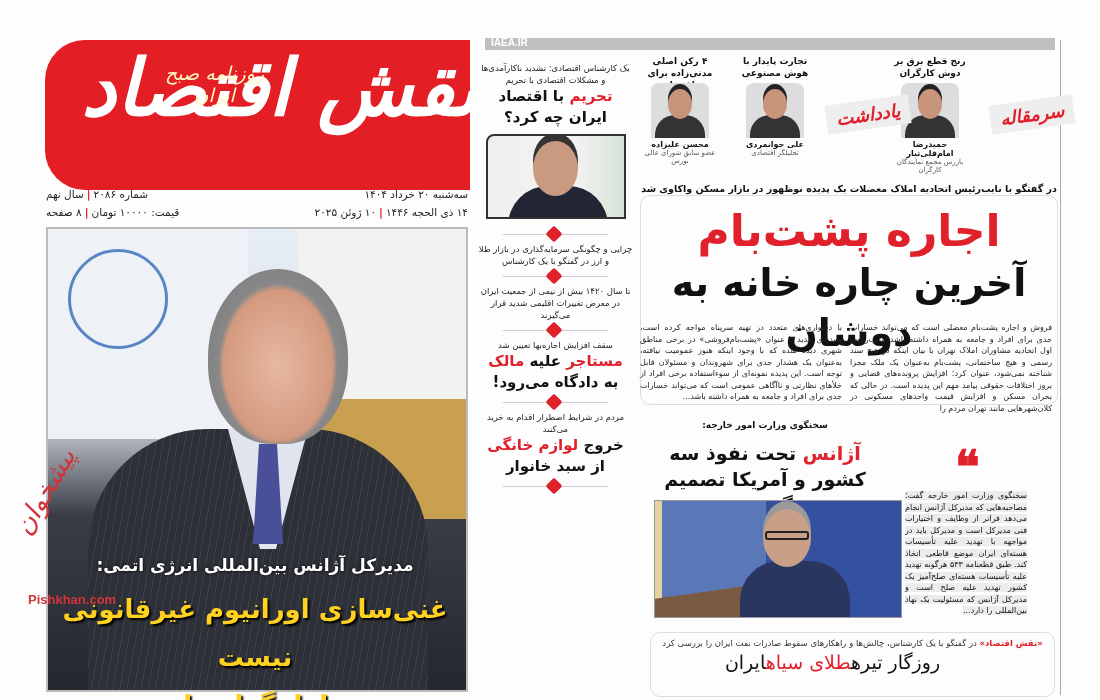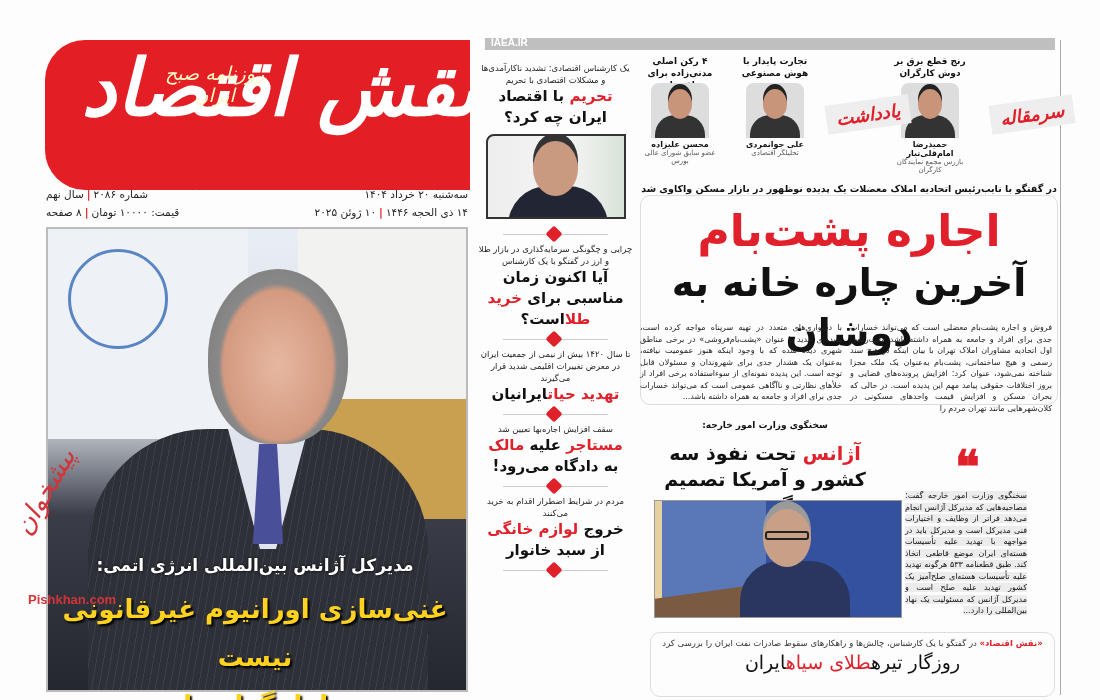--- a/index.html
+++ b/index.html
@@ -74,21 +74,21 @@
   .photo2 .glasses { position: absolute; left: 110px; top: 30px; width: 44px; height: 9px; border: 2px solid #222; border-radius: 3px; }
   .photo2 .body { position: absolute; left: 85px; top: 60px; width: 110px; height: 70px; background: #2a3560; border-radius: 40px 40px 0 0; }
   .photo2 .podium { position: absolute; left: 0; top: 90px; width: 110px; height: 40px; background: #7a5a40; transform: skewY(-8deg); }
   .quote-mark { left: 955px; top: 440px; font-size: 46px; color: #e0202a; font-weight: bold; font-family: "DejaVu Serif", serif; }
   .quote-body { left: 905px; top: 490px; width: 122px; font-size: 8px; line-height: 11.5px; text-align: justify; }
   .quote-body span { background: #ececec; }
 
   
   .bottom-box { left: 650px; top: 632px; width: 405px; height: 65px; border: 1px solid #ddd; border-radius: 10px; }
   .bottom-kicker { left: 650px; top: 638px; width: 405px; text-align: center; font-size: 8.5px; color: #333; }
-  .bottom-head { left: 650px; top: 651px; width: 405px; text-align: center; font-size: 19px; font-family: "DejaVu Serif", serif; }
+  .bottom-head { left: 630px; top: 651px; width: 405px; text-align: center; font-size: 19px; font-family: "DejaVu Serif", serif; }
 </style>
 </head>
 <body>
 
 <div class="abs masthead">
   <div class="title">نقش اقتصاد</div>
   <div class="sub">
     <div>روزنامه صبح</div>
     <div>ایران</div>
   </div>
@@ -199,28 +199,26 @@
     <div class="photo-mid">
         <div class="p-body"></div>
         <div class="p-head"></div>
       </div>
   </div>
   <div class="divider">
       <span class="pg"></span>
     </div>
   <div class="mid-item">
     <div class="mid-kicker">چرایی و چگونگی سرمایه‌گذاری در بازار طلا و ارز در گفتگو با یک کارشناس</div>
-    <div class="mid-head"><span>آیا اکنون زمان مناسبی برای</span> <span class="red">خرید طلا</span><span>است؟</span></div>
   </div>
   <div class="divider">
       <span class="pg"></span>
     </div>
   <div class="mid-item">
     <div class="mid-kicker">تا سال ۱۴۲۰ بیش از نیمی از جمعیت ایران در معرض تغییرات اقلیمی شدید قرار می‌گیرند</div>
-    <div class="mid-head"><span class="red">تهدید حیات</span><span>ایرانیان</span></div>
   </div>
   <div class="divider">
       <span class="pg"></span>
     </div>
   <div class="mid-item">
     <div class="mid-kicker">سقف افزایش اجاره‌بها تعیین شد</div>
     <div class="mid-head"><span class="red">مستاجر</span> <span>علیه</span> <span class="red">مالک</span><br><span>به دادگاه می‌رود!</span></div>
   </div>
   <div class="divider">
       <span class="pg"></span>

